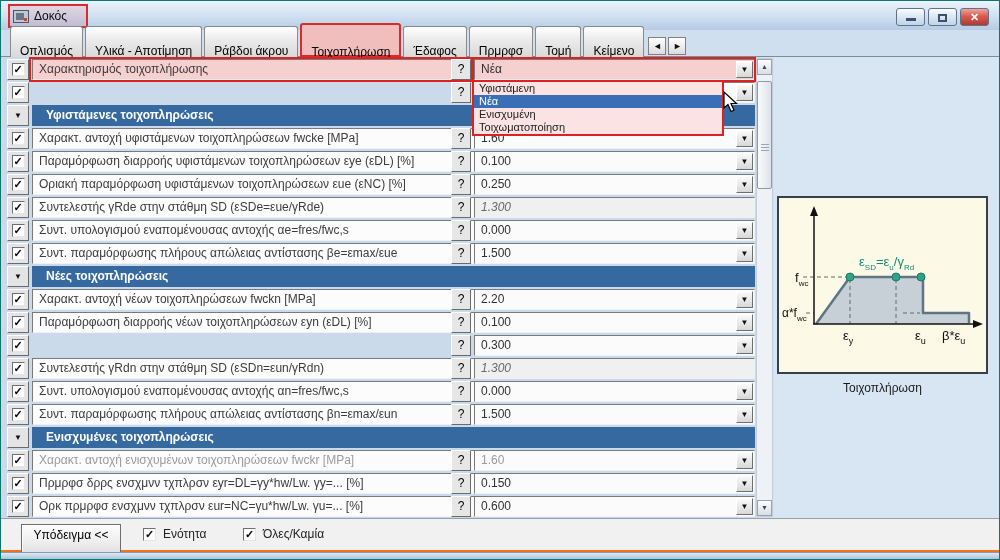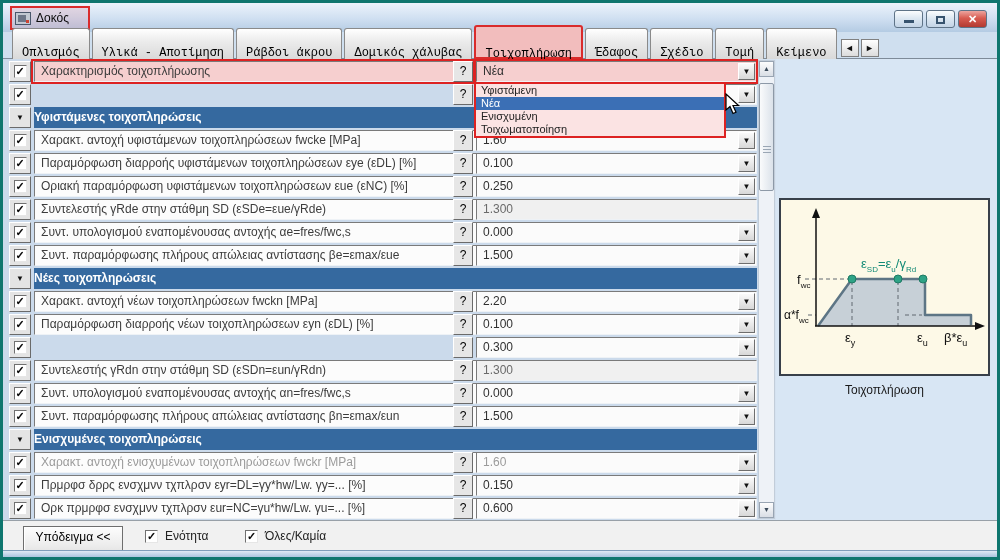--- a/index.html
+++ b/index.html
@@ -1,18 +1,18 @@
 <!DOCTYPE html>
 <html><head>
 <meta charset="utf-8">
 <style>
   html,body{margin:0;padding:0;background:#8ea7bf;}
   *{box-sizing:border-box;}
   .window{position:relative;width:1000px;height:560px;font-family:"Liberation Sans",sans-serif;
-    font-size:12px;color:#222;background:#f97316;border:3px solid #0f766e;overflow:hidden;}
+    font-size:12px;color:#222;background:#f97316;border:1px solid #0f766e;overflow:hidden;}
   
   .titlebar{position:absolute;left:0;top:0;right:0;height:29px;
     background:linear-gradient(#ecf3fb,#cfdff1 55%,#b4cbe3);}
   .title-hl{position:absolute;left:7px;top:3px;width:80px;height:24px;border:2px solid #d92b2b;
     background:rgba(210,70,95,.14);display:flex;align-items:center;gap:5px;padding-left:3px;}
   .app-icon{width:16px;height:13px;background:#c2c8d2;border:1px solid #49566b;position:relative;}
   .app-icon .inner{position:absolute;left:2px;top:2px;width:8px;height:7px;background:#6d7688;}
   .app-icon .dot{position:absolute;right:1px;bottom:1px;width:3px;height:3px;background:#cc4433;}
   .title-text{color:#0a0a0a;}
   .winbtns{position:absolute;top:7px;right:10px;display:flex;gap:3px;}
@@ -20,46 +20,46 @@
     background:linear-gradient(#fbfdfe,#dde8f2 45%,#c3d4e6);display:flex;align-items:flex-end;justify-content:center;}
   .winbtn .min-glyph{width:10px;height:3px;background:#37536e;margin-bottom:4px;}
   .winbtn .max-glyph{width:9px;height:8px;border:2px solid #37536e;margin-bottom:3px;background:transparent;}
   .winbtn.close{background:linear-gradient(#eda59f,#d85b50 45%,#b23a31);}
   .winbtn.close .close-glyph{color:#fff;font-size:11px;font-weight:bold;line-height:16px;margin-bottom:0;}
   
   .tabbar{position:absolute;left:0;top:29px;right:0;height:27px;background:#cfdfef;border-bottom:1px solid #7e8b99;}
   .tabs{position:absolute;left:9px;bottom:-1px;display:flex;align-items:flex-end;}
   .tab{height:21px;line-height:19px;padding:15px 9px;margin-right:2px;color:#000;white-space:nowrap;
     background:linear-gradient(#ffffff,#ececec 40%,#d9d9d9);border:1px solid #8a8a8a;border-bottom:none;
-    border-radius:3px 3px 0 0;font-family:Liberation Mono, monospace;}
+    border-radius:3px 3px 0 0;}
   .tab.selected{height:26px;line-height:24px;background:#f2bdbd;border:2px solid #d92b2b;z-index:3;}
   .tab-scroll-btn{width:18px;height:18px;margin-left:2px;margin-bottom:2px;font-size:9px;line-height:16px;text-align:center;
     background:linear-gradient(#fff,#dcdcdc);border:1px solid #808080;color:#111;}
   
   .content{position:absolute;left:0;top:56px;right:0;height:461px;background:#d5e2f0;overflow:hidden;}
   .listbg{position:absolute;left:0;top:0;width:755px;height:100%;background:#cbdaeb;}
   .row{position:absolute;left:0;width:755px;height:21px;}
   .cell-cb{position:absolute;left:6px;top:0;width:22px;height:21px;background:#e4e4e4;
     border:1px solid;border-color:#ffffff #6a6a6a #6a6a6a #ffffff;display:flex;align-items:center;justify-content:center;}
   .cb-box{width:13px;height:13px;background:#fff;border:1px solid;border-color:#707070 #e6e6e6 #e6e6e6 #707070;
     font-size:11px;line-height:10px;text-align:center;font-weight:bold;color:#0a0a0a;}
   .sec-glyph{font-size:8px;color:#111;}
   .lblfield{position:absolute;left:31px;top:0;width:489px;height:21px;background:#fcfcfc;
     border:1px solid;border-color:#7a7a7a #eef2f6 #eef2f6 #7a7a7a;line-height:19px;padding-left:6px;
     color:#3c3c3c;white-space:nowrap;overflow:hidden;}
   .qbtn{position:absolute;left:450px;top:0;width:20px;height:21px;background:#e6e6e6;
     border:1px solid;border-color:#ffffff #6a6a6a #6a6a6a #ffffff;text-align:center;line-height:18px;color:#000;}
   .valfield{position:absolute;left:473px;top:0;width:281px;height:21px;background:#fbfbfb;
     border:1px solid;border-color:#7a7a7a #eef2f6 #eef2f6 #7a7a7a;line-height:19px;padding-left:6px;color:#303030;}
-  .valfield.readonly{background:#f0f0f0;color:#6a6a6a;}
+  .valfield.readonly{background:#f0f0f0;color:#6a6a6a;font-style:italic;}
   .dropbtn{position:absolute;right:1px;top:1px;width:17px;height:17px;
     background:linear-gradient(#fafafa,#d8d8d8);border:1px solid;border-color:#ffffff #6e6e6e #6e6e6e #ffffff;
     font-size:8px;line-height:15px;text-align:center;color:#111;}
   .secbar{position:absolute;left:31px;top:0;width:723px;height:21px;background:#35699f;
-    color:#fff;font-weight:bold;line-height:21px;padding-left:0;}
+    color:#fff;font-weight:bold;line-height:21px;padding-left:14px;}
   .row.disabled .lblfield,.row.disabled .valfield{color:#9b9b9b;}
   .row.hl .lblfield,.row.hl .valfield{background:#f6cfcf;}
   .hl-box{position:absolute;border:2px solid #dd2222;z-index:5;pointer-events:none;}
   #hl-label{left:28px;top:0;width:444px;height:25px;}
   #hl-combo{left:471px;top:0;width:284px;height:25px;}
   .droplist{position:absolute;left:471px;top:23px;width:252px;border:2px solid #dd2222;background:#fbe3e3;z-index:6;}
   .dropitem{height:13px;line-height:13px;padding-left:5px;font-size:11px;color:#222;white-space:nowrap;}
   .dropitem.selected{background:#3b6fb5;color:#fff;}
   .cursor{position:absolute;left:722px;top:34px;z-index:9;}
   
@@ -108,24 +108,23 @@
           <span class="close-glyph">✕</span>
         </div>
     </div>
   </div>
 
   <div class="tabbar">
     <div class="tabs" id="tabs">
         <div class="tab">Οπλισμός</div>
         <div class="tab">Υλικά - Αποτίμηση</div>
         <div class="tab">Ράβδοι άκρου</div>
-        <div class="tab">Δομικός χάλυβας</div>
         <div class="tab selected">Τοιχοπλήρωση</div>
         <div class="tab">Έδαφος</div>
-        <div class="tab">Σχέδιο</div>
+        <div class="tab">Πρμρφσ</div>
         <div class="tab">Τομή</div>
         <div class="tab">Κείμενο</div>
         <div class="tab-scroll-btn">◄</div>
         <div class="tab-scroll-btn">►</div>
       </div>
   </div>
 
   <div class="content">
     <div class="listbg" id="list">
         <div class="row hl" style="top: 2px;">

